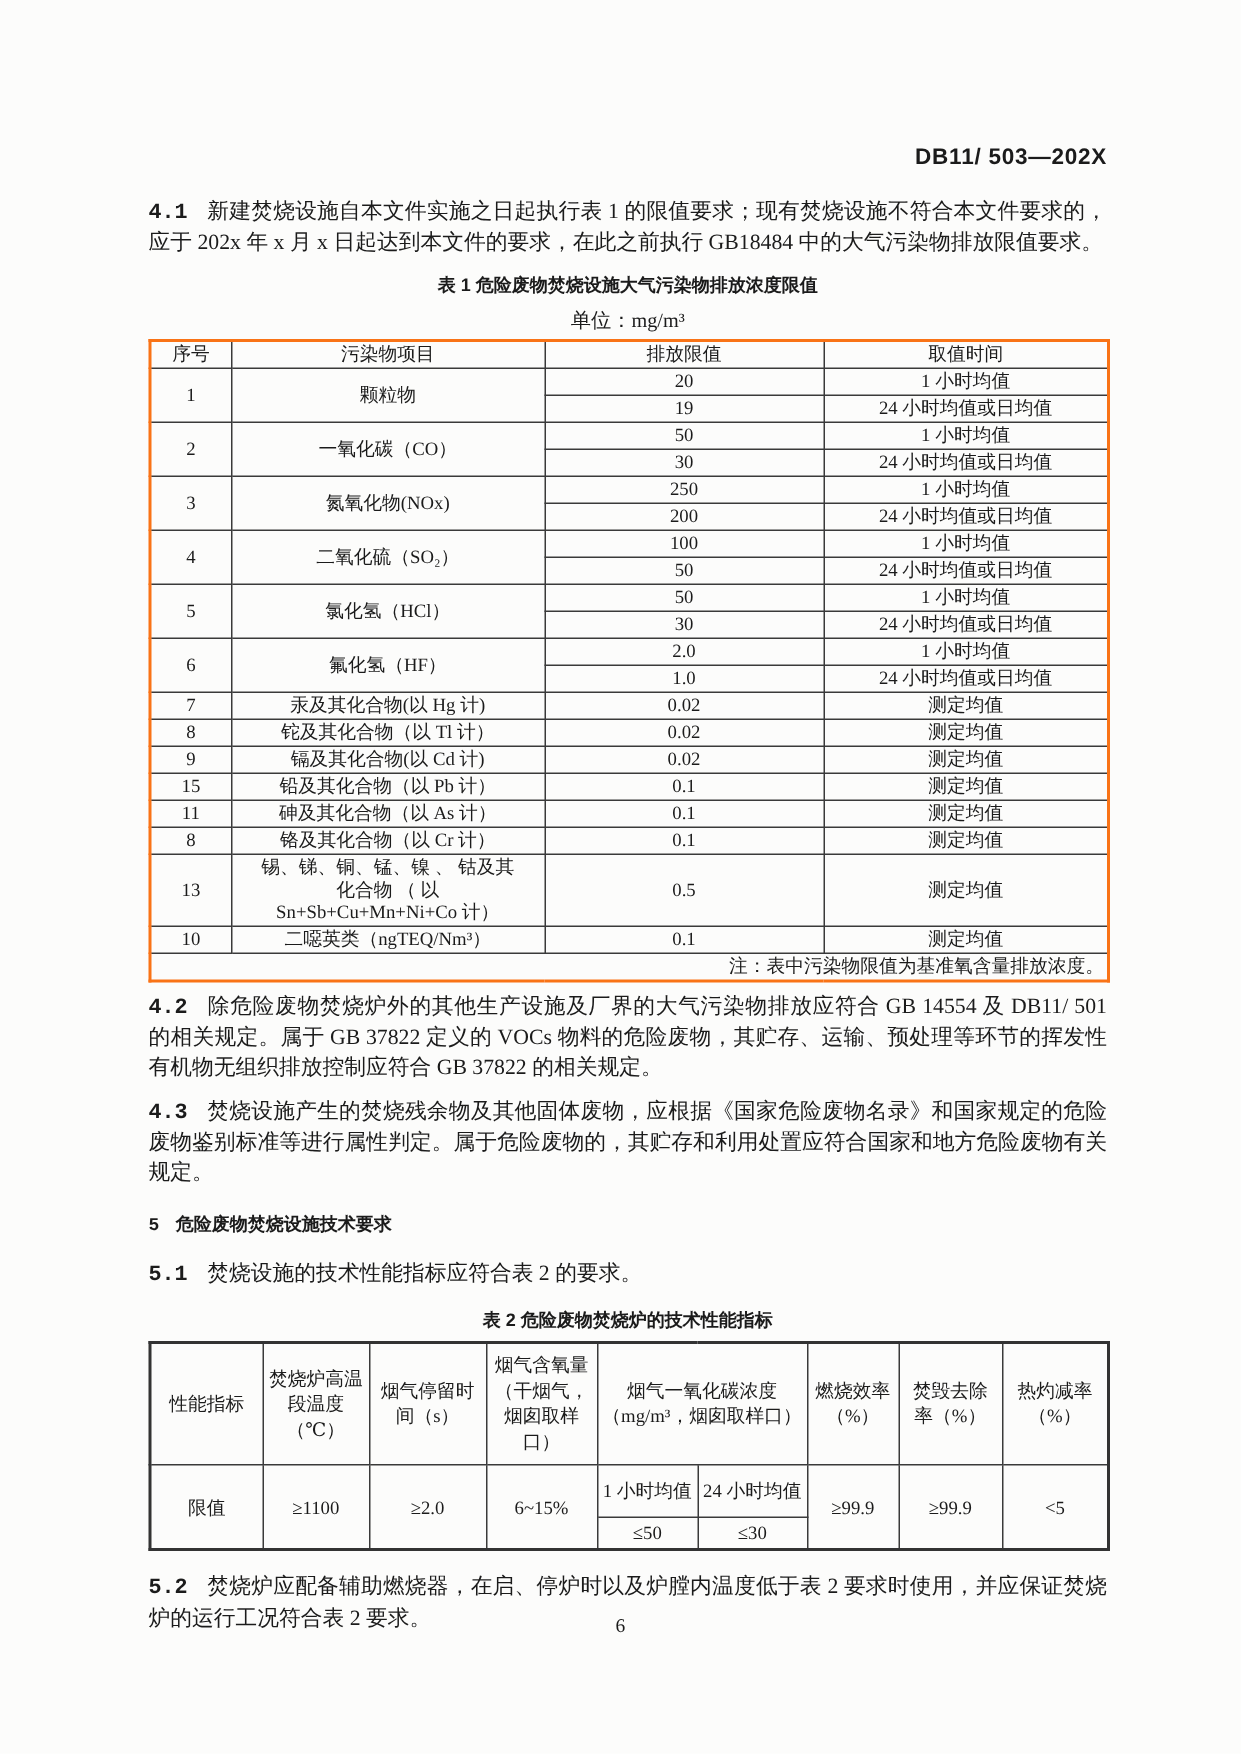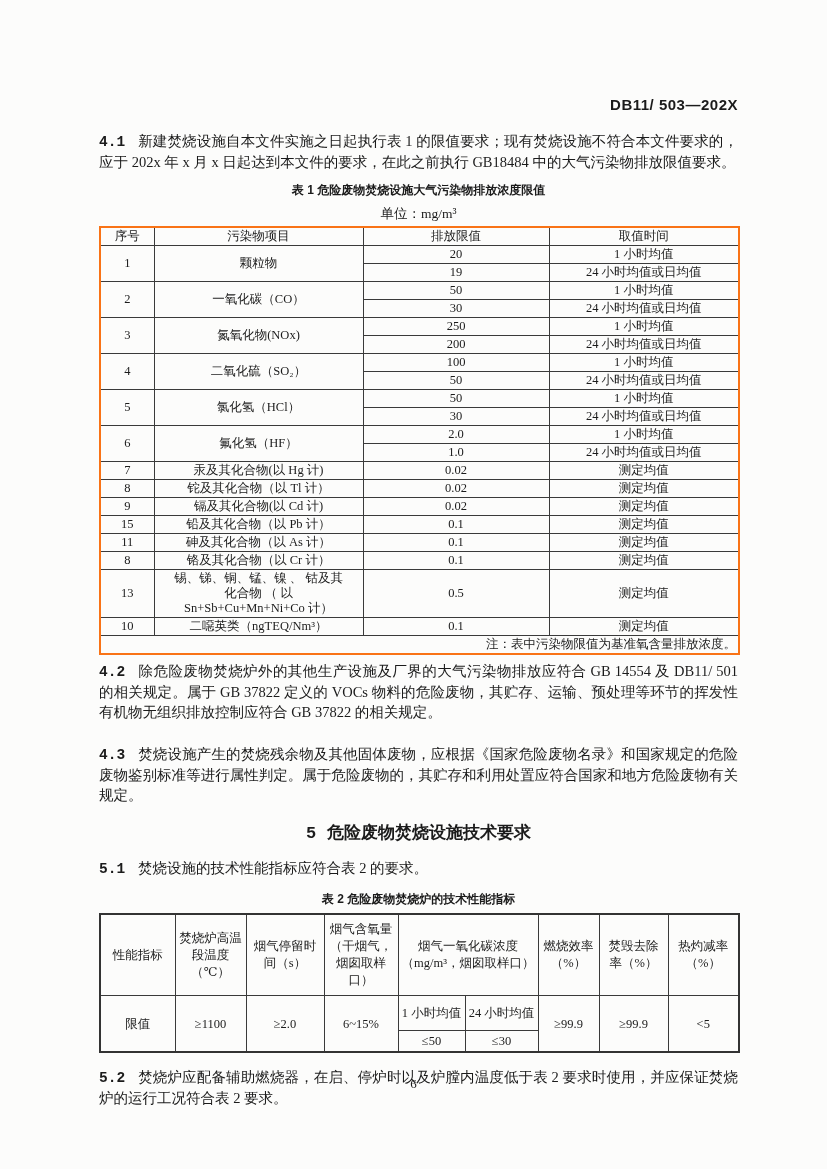--- a/index.html
+++ b/index.html
@@ -67,22 +67,21 @@
     padding-left:5px;
   }
   .t2 th{height:76px;line-height:17px;padding:2px 3px;}
   .t2 td{line-height:16px;}
   .t2 tr.co-label-row td{height:32px;}
   .t2 tr.co-value-row td{height:18px;}
   .sec-heading{
     margin:0;margin-top:16px;
     font-family:"Liberation Sans","DejaVu Sans",sans-serif;
     font-weight:700;
-    font-size:17px;
-    text-align:center;
+    font-size:12px;
   }
   .sec-heading .cnum{margin-right:11px;}
   .clause.tight{margin-top:14px;}
   .footer-page{
     position:absolute;
     left:0;top:1076px;width:827px;
     text-align:center;
     font-size:13px;
   }
 </style>
@@ -235,21 +234,21 @@
       <tr>
         <td colspan="4" class="note">注：表中污染物限值为基准氧含量排放浓度。</td>
       </tr>
     </tbody>
       </table>
 
     <p class="clause" style="margin-top:6px">
       <span class="cnum">4.2</span><span>除危险废物焚烧炉外的其他生产设施及厂界的大气污染物排放应符合 GB 14554 及 DB11/ 501 的相关规定。属于 GB 37822 定义的 VOCs 物料的危险废物，其贮存、运输、预处理等环节的挥发性有机物无组织排放控制应符合 GB 37822 的相关规定。</span>
     </p>
 
-    <p class="clause" style="margin-top:22px">
+    <p class="clause" style="margin-top:9px">
       <span class="cnum">4.3</span><span>焚烧设施产生的焚烧残余物及其他固体废物，应根据《国家危险废物名录》和国家规定的危险废物鉴别标准等进行属性判定。属于危险废物的，其贮存和利用处置应符合国家和地方危险废物有关规定。</span>
     </p>
 
     <h2 class="sec-heading">
       <span class="cnum">5</span><span>危险废物焚烧设施技术要求</span>
     </h2>
 
     <p class="clause tight">
       <span class="cnum">5.1</span><span>焚烧设施的技术性能指标应符合表 2 的要求。</span>
     </p>

